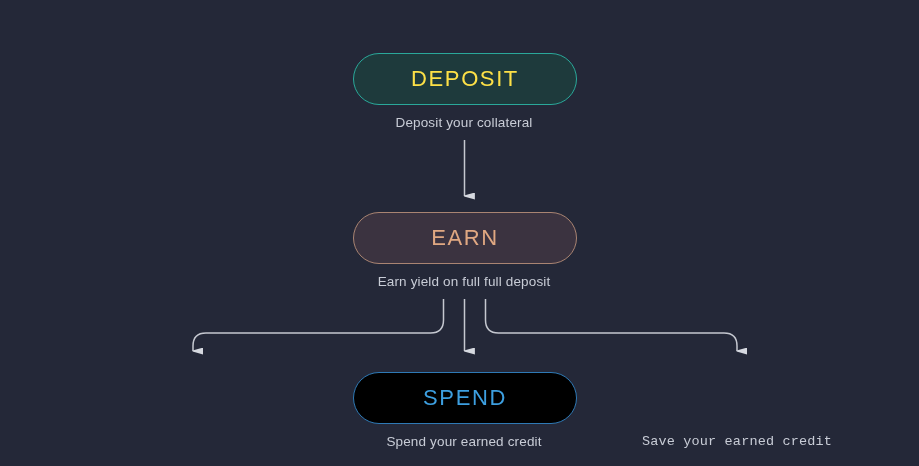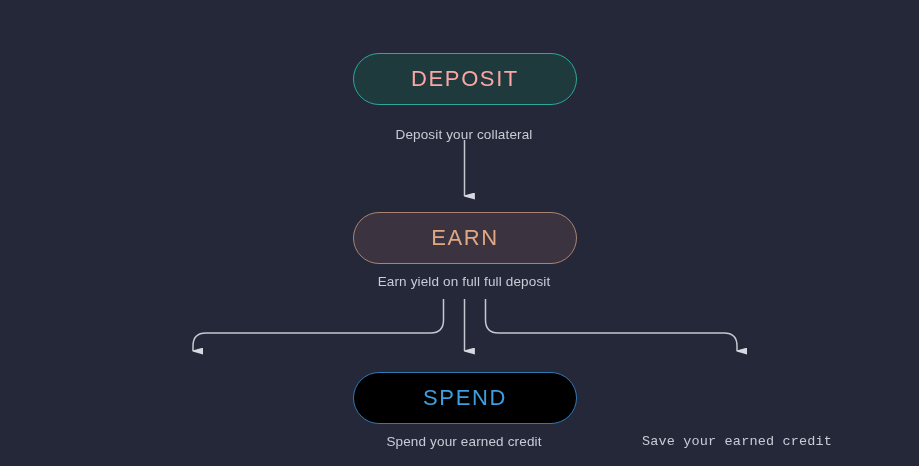--- a/index.html
+++ b/index.html
@@ -48,31 +48,31 @@
     width: 300px;
     text-align: center;
     font-size: 13.5px;
     color: #c8ccd6;
     letter-spacing: 0.15px;
     white-space: nowrap;
     z-index: 3;
   }
   
   #node-deposit { left: 353px; top: 53px;  background: #1e3a3c; border-color: #2aa89a; }
-  #node-deposit .node-label { color: #fca5a5; }
+  #node-deposit .node-label { color: #fde047; }
   #node-earn    { left: 353px; top: 212px; background: #3b3340; border-color: #a98472; text-align: right; }
   #node-earn .node-label    { color: #e0a882; }
   #node-borrow  { left: 81px;  top: 372px; background: #1c2b40; border-color: #2e79b5; }
   #node-spend   { left: 353px; top: 372px; background: #000000; border-color: #2e79b5; }
   #node-save    { left: 625px; top: 372px; background: #1c2b40; border-color: #2e79b5; }
   #node-borrow .node-label,
   #node-spend .node-label,
   #node-save .node-label { color: #3d9fe0; }
 
-  #cap-deposit { left: 314px; top: 127px; }
+  #cap-deposit { left: 314px; top: 115px; }
   #cap-earn    { left: 314px; top: 274px; }
   #cap-borrow  { left: 43px;  top: 434px; }
   #cap-spend   { left: 314px; top: 434px; }
   #cap-save    { left: 587px; top: 434px; font-family: Liberation Mono, monospace; }
 </style>
 </head>
 <body>
 
 <div id="stage">
 

